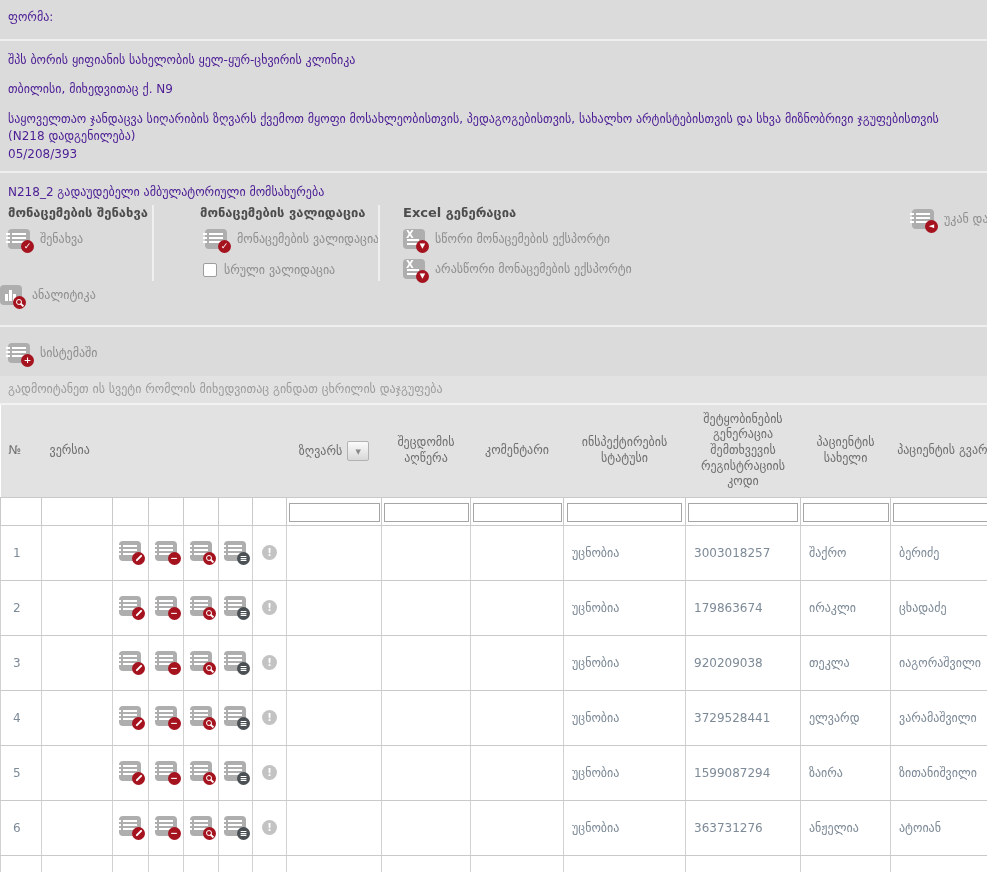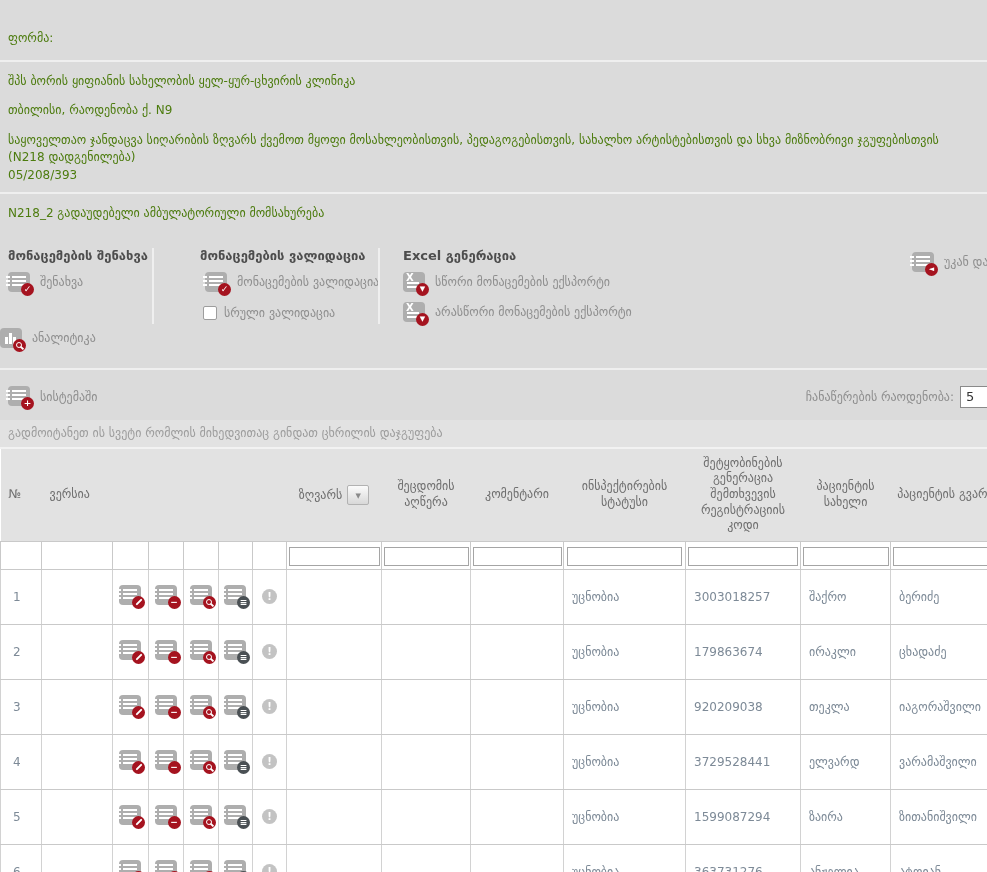--- a/index.html
+++ b/index.html
@@ -2,27 +2,27 @@
 <html><head>
 <meta charset="utf-8">
 <style>
   html,body{margin:0;padding:0;}
   .page{
     width:987px;height:872px;position:relative;overflow:hidden;
     background:#dbdbdb;font-family:"DejaVu Sans",sans-serif;
     -webkit-font-smoothing:antialiased;
   }
   
-  .top{padding:10px 8px 0 8px;font-size:12px;color:#4d7c0f;margin-top:21px;}
+  .top{padding:10px 8px 0 8px;font-size:12px;color:#4c1d95;}
   .top .row{margin-bottom:15px;}
   .sep{border:0;border-top:2px solid #efefef;margin:10px -8px 12px -8px;}
   .program{max-width:975px;line-height:1.45;margin-bottom:1px;}
   .code-line{margin-bottom:2px;}
   
-  .toolbar{position:relative;height:124px;margin-top:24px;font-size:12px;}
+  .toolbar{position:relative;height:124px;margin-top:2px;font-size:12px;}
   .grp-title{position:absolute;font-weight:bold;color:#4d4d4d;font-size:13px;}
   .vline{position:absolute;width:2px;background:#efefef;top:4px;height:76px;}
   .tbtn{position:absolute;display:inline-flex;align-items:center;gap:9px;color:#8f8f8f;cursor:pointer;white-space:nowrap;}
   .chk-row{position:absolute;display:inline-flex;align-items:center;gap:7px;color:#8f8f8f;}
   .checkbox{width:12px;height:12px;background:#fff;border:1px solid #9d9d9d;border-radius:2px;display:inline-block;}
   
   .ic{position:relative;display:inline-block;width:23px;height:21px;flex:none;}
   .doc,.xls,.chart{position:absolute;left:0;top:0;width:22px;height:20px;background:#aeaeae;border-radius:4px;}
   .doc::before{content:"";position:absolute;left:4px;right:4px;top:4px;height:2px;background:#fff;
     box-shadow:0 4px 0 #fff,0 8px 0 #fff;}
@@ -70,21 +70,21 @@
 </style>
 </head>
 <body>
 
 <div class="page">
 
   <div class="top">
     <div class="row">ფორმა:</div>
     <hr class="sep">
     <div class="row">შპს ბორის ყიფიანის სახელობის ყელ-ყურ-ცხვირის კლინიკა</div>
-    <div class="row">თბილისი, რაოდენობა ქ. N9</div>
+    <div class="row">თბილისი, მიხედვითაც ქ. N9</div>
     <div class="program">საყოველთაო ჯანდაცვა სიღარიბის ზღვარს ქვემოთ მყოფი მოსახლეობისთვის, პედაგოგებისთვის, სახალხო არტისტებისთვის და სხვა მიზნობრივი ჯგუფებისთვის (N218 დადგენილება)</div>
     <div class="code-line">05/208/393</div>
     <hr class="sep">
     <div>N218_2 გადაუდებელი ამბულატორიული მომსახურება</div>
   </div>
 
   <div class="toolbar">
     <div class="grp-title" style="left:8px;top:4px">მონაცემების შენახვა</div>
     <div class="tbtn" style="left:8px;top:28px">
       <span class="ic">
@@ -145,24 +145,20 @@
 
   <hr class="sep" style="margin:0">
 
   <div class="add-row">
     <div class="tbtn" style="position:static">
       <span class="ic">
           <span class="doc"></span>
         <span class="bdg red">+</span>
         </span>
       <span>სისტემაში</span>
-    </div>
-    <div class="records">
-      <span>ჩანაწერების რაოდენობა:</span>
-      <input class="count-input" type="text" value="5" style="">
     </div>
   </div>
 
   <div class="group-bar">გადმოიტანეთ ის სვეტი რომლის მიხედვითაც გინდათ ცხრილის დაჯგუფება</div>
 
   <div class="table-wrap">
     <table>
       <colgroup>
         <col style="width:41px">
           <col style="width:71px">

